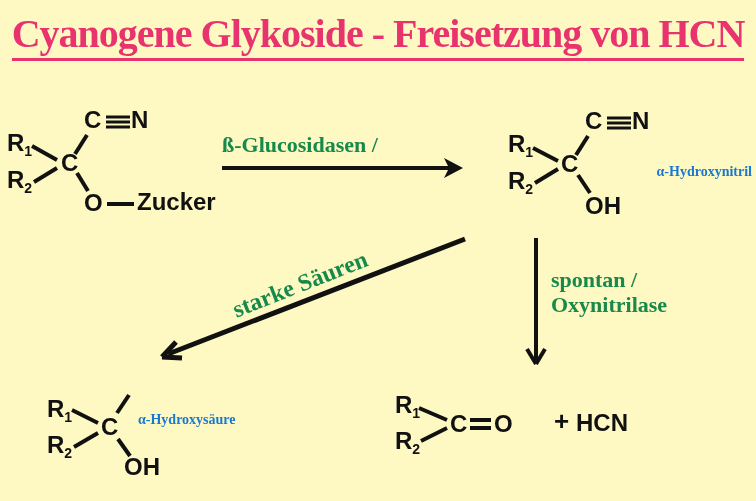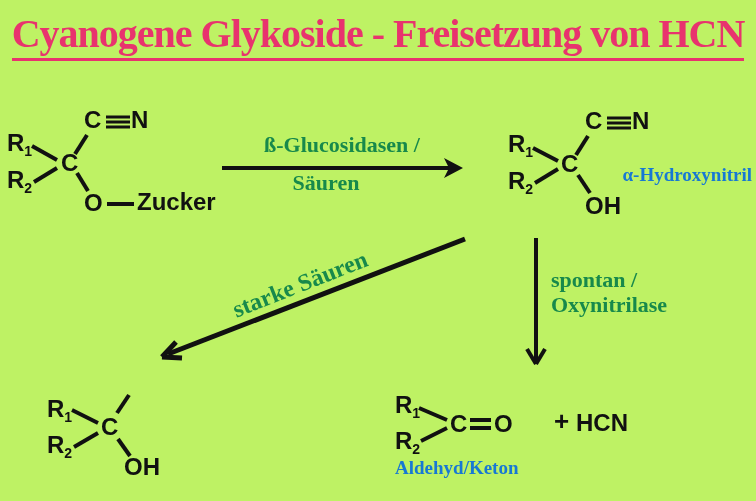--- a/index.html
+++ b/index.html
@@ -1,17 +1,17 @@
 <!DOCTYPE html>
 <html><head>
 <meta charset="utf-8">
 <style>
   html,body { margin:0; padding:0; background:#ffffff; }
   .canvas {
-    position:relative; width:756px; height:501px; background:#bef264;
+    position:relative; width:756px; height:501px; background:#fef9c3;
     overflow:hidden; font-family:"Liberation Sans", sans-serif;
     --pink:#E8336E; --green:#17894B; --blue:#1778D4; --ink:#111111;
   }
   .title {
     position:absolute; top:13px; left:0; right:0; text-align:center;
     font-family:"Liberation Serif", serif; font-weight:bold;
     font-size:40px; letter-spacing:-1px; color:var(--pink); line-height:1.05;
   }
   .title .u { display:inline-block; border-bottom:3px solid var(--pink); padding-bottom:3px; }
 
@@ -23,27 +23,27 @@
   .head      { fill:var(--ink); }
 
   .atom {
     position:absolute; color:var(--ink); font-weight:bold; font-size:24px;
     line-height:1; white-space:nowrap;
   }
   .sub { font-size:14px; vertical-align:-5px; font-weight:bold; }
 
   .mol-label {
     position:absolute; color:var(--blue); font-family:"Liberation Serif", serif;
-    font-weight:bold; font-size:19px; line-height:1; white-space:nowrap;
+    font-weight:bold; font-size:14px; line-height:1; white-space:nowrap;
   }
   .caption {
     position:absolute; color:var(--green); font-family:"Liberation Serif", serif;
     font-weight:bold; font-size:22px; line-height:1; white-space:nowrap;
   }
-  .caption.center { text-align:center; }
+  .caption.center { }
   .caption.rotated {
     font-size:24px; width:180px; text-align:center;
     transform:rotate(-21.5deg); transform-origin:center;
   }
 </style>
 </head>
 <body>
 
 <div class="canvas" style="--pink: #E8336E; --green: #17894B; --blue: #1778D4; --ink: #111111;">
 
@@ -108,43 +108,42 @@
 
   <span class="atom" style="left:7px;top:131px"><span>R</span><span class="sub">1</span></span>
   <span class="atom" style="left:7px;top:168px"><span>R</span><span class="sub">2</span></span>
   <span class="atom" style="left:61px;top:151px">C</span>
   <span class="atom" style="left:84px;top:108px">C</span>
   <span class="atom" style="left:131px;top:108px">N</span>
   <span class="atom" style="left:84px;top:191px">O</span>
   <span class="atom" style="left:137px;top:190px">Zucker</span>
 
   <div class="caption center" style="left:222px;top:134px;width:240px">ß-Glucosidasen /</div>
-  <div class="caption center" style="left:212px;top:172px;width:228px">Säuren</div>
 
   <span class="atom" style="left:508px;top:132px"><span>R</span><span class="sub">1</span></span>
   <span class="atom" style="left:508px;top:169px"><span>R</span><span class="sub">2</span></span>
   <span class="atom" style="left:561px;top:152px">C</span>
   <span class="atom" style="left:585px;top:109px">C</span>
   <span class="atom" style="left:632px;top:109px">N</span>
   <span class="atom" style="left:585px;top:194px">OH</span>
   <span class="mol-label" style="right:4px;top:165px">α-Hydroxynitril</span>
 
   <div class="caption rotated" style="left:210px;top:272px">starke Säuren</div>
 
   <div class="caption" style="left:551px;top:269px">spontan /</div>
   <div class="caption" style="left:551px;top:294px">Oxynitrilase</div>
 
   <span class="atom" style="left:47px;top:397px"><span>R</span><span class="sub">1</span></span>
   <span class="atom" style="left:47px;top:433px"><span>R</span><span class="sub">2</span></span>
   <span class="atom" style="left:101px;top:415px">C</span>
   <span class="atom" style="left:124px;top:455px">OH</span>
+  <span class="mol-label" style="left:138px;top:413px">α-Hydroxysäure</span>
 
   <span class="atom" style="left:395px;top:393px"><span>R</span><span class="sub">1</span></span>
   <span class="atom" style="left:395px;top:429px"><span>R</span><span class="sub">2</span></span>
   <span class="atom" style="left:450px;top:412px">C</span>
   <span class="atom" style="left:494px;top:412px">O</span>
-  <span class="mol-label" style="left:395px;top:458px">Aldehyd/Keton</span>
 
   <span class="atom" style="left:554px;top:408px;font-size:26px">+</span>
 
   <span class="atom" style="left:576px;top:411px">HCN</span>
 
 </div>
 
 </body></html>

